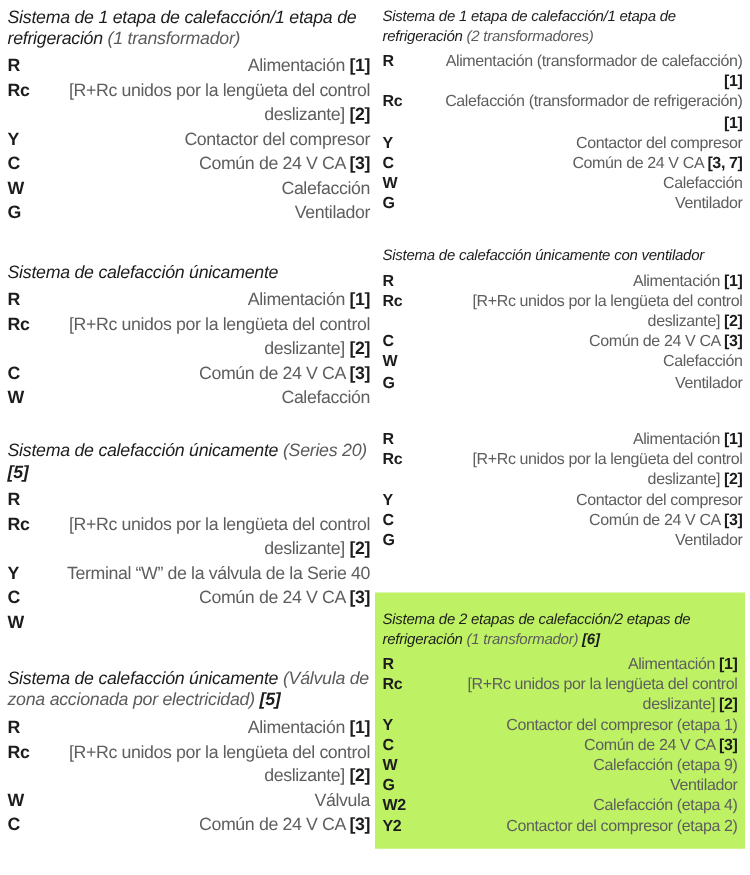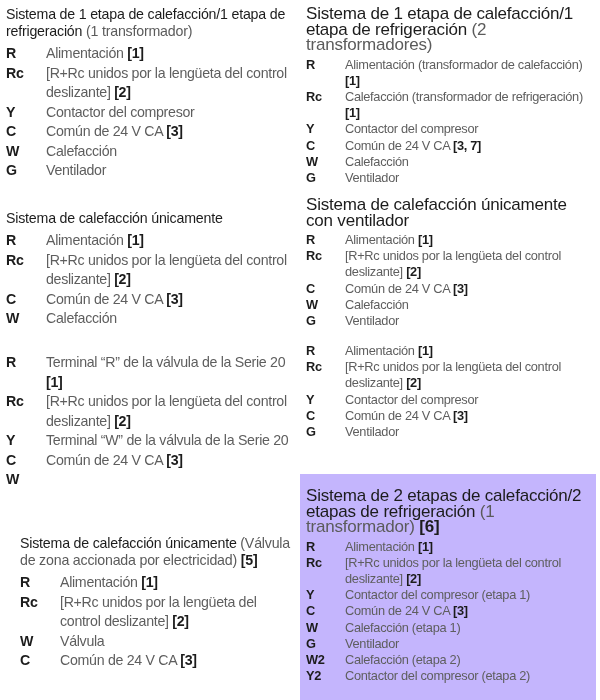--- a/index.html
+++ b/index.html
@@ -6,36 +6,36 @@
   body {
     width: 600px; height: 700px; position: relative; overflow: hidden;
     font-family: "Liberation Sans Narrow", "Liberation Sans", sans-serif;
     color: #2b2b2b;
   }
   .col { position: absolute; top: 0; }
   .col.left { left: 6px; width: 290px; }
   .col.right { left: 306px; width: 288px; }
   .section { position: absolute; left: 0; right: 0; }
   .section.shaded {
-    background: #c4b5fd;
+    background: #bef264;
     left: -6px; right: -2px;
-    padding: 14px 6px 28px 6px;
+    padding: 14px 6px 10px 6px;
   }
   .title {
     font-size: 14.2px; line-height: 17px; color: #1c1c1c;
-    letter-spacing: -0.2px; margin: 0 0 4px 0;
+    letter-spacing: -0.2px; margin: 0 0 4px 0; font-style: italic;
   }
-  .right .title { font-size: 17px; line-height: 15.5px; }
+  .right .title { font-size: 12px; line-height: 15.5px; }
   .title .sub { color: #5b5b5b; }
   .title .ref { font-weight: bold; color: #1c1c1c; }
   .row { display: flex; font-size: 14.2px; line-height: 19.5px; letter-spacing: -0.3px; }
   .right .row { font-size: 12.8px; line-height: 16.2px; }
   .term { width: 40px; flex: 0 0 40px; color: #1c1c1c; font-weight: bold; }
   .right .term { width: 39px; flex: 0 0 39px; }
-  .desc { color: #5e5e5e; flex: 1; }
+  .desc { color: #5e5e5e; flex: 1; text-align: right; }
   .desc .ref { color: #1c1c1c; font-weight: bold; }
 </style>
 </head>
 <body>
 
 <div class="col left">
     <div class="section" style="top: 6px;">
       <div class="title"><span>Sistema de 1 etapa de calefacción/1 etapa de refrigeración</span> <span class="sub">(1 transformador)</span></div>
       <div class="row">
         <span class="term">R</span>
@@ -75,41 +75,41 @@
       <div class="row">
         <span class="term">C</span>
         <span class="desc"><span>Común de 24 V CA</span> <span class="ref">[3]</span></span>
       </div>
       <div class="row">
         <span class="term">W</span>
         <span class="desc"><span>Calefacción</span></span>
       </div>
     </div>
     <div class="section" style="top: 353px;">
-      <div class="row">
-        <span class="term">R</span>
-        <span class="desc"><span>Terminal “R” de la válvula de la Serie 20</span> <span class="ref">[1]</span></span>
-      </div>
-      <div class="row">
-        <span class="term">Rc</span>
-        <span class="desc"><span>[R+Rc unidos por la lengüeta del control deslizante]</span> <span class="ref">[2]</span></span>
-      </div>
-      <div class="row">
-        <span class="term">Y</span>
-        <span class="desc"><span>Terminal “W” de la válvula de la Serie 20</span></span>
-      </div>
-      <div class="row">
-        <span class="term">C</span>
-        <span class="desc"><span>Común de 24 V CA</span> <span class="ref">[3]</span></span>
-      </div>
-      <div class="row">
-        <span class="term">W</span>
-      </div>
-    </div>
-    <div class="section" style="top: 535px; margin-left: 14px;">
+      <div class="title"><span>Sistema de calefacción únicamente</span> <span class="sub">(Series 20)</span> <span class="ref">[5]</span></div>
+      <div class="row">
+        <span class="term">R</span>
+      </div>
+      <div class="row">
+        <span class="term">Rc</span>
+        <span class="desc"><span>[R+Rc unidos por la lengüeta del control deslizante]</span> <span class="ref">[2]</span></span>
+      </div>
+      <div class="row">
+        <span class="term">Y</span>
+        <span class="desc"><span>Terminal “W” de la válvula de la Serie 40</span></span>
+      </div>
+      <div class="row">
+        <span class="term">C</span>
+        <span class="desc"><span>Común de 24 V CA</span> <span class="ref">[3]</span></span>
+      </div>
+      <div class="row">
+        <span class="term">W</span>
+      </div>
+    </div>
+    <div class="section" style="top: 535px;">
       <div class="title"><span>Sistema de calefacción únicamente</span> <span class="sub">(Válvula de zona accionada por electricidad)</span> <span class="ref">[5]</span></div>
       <div class="row">
         <span class="term">R</span>
         <span class="desc"><span>Alimentación</span> <span class="ref">[1]</span></span>
       </div>
       <div class="row">
         <span class="term">Rc</span>
         <span class="desc"><span>[R+Rc unidos por la lengüeta del control deslizante]</span> <span class="ref">[2]</span></span>
       </div>
       <div class="row">
@@ -208,28 +208,28 @@
       <div class="row">
         <span class="term">Y</span>
         <span class="desc"><span>Contactor del compresor (etapa 1)</span></span>
       </div>
       <div class="row">
         <span class="term">C</span>
         <span class="desc"><span>Común de 24 V CA</span> <span class="ref">[3]</span></span>
       </div>
       <div class="row">
         <span class="term">W</span>
-        <span class="desc"><span>Calefacción (etapa 1)</span></span>
+        <span class="desc"><span>Calefacción (etapa 9)</span></span>
       </div>
       <div class="row">
         <span class="term">G</span>
         <span class="desc"><span>Ventilador</span></span>
       </div>
       <div class="row">
         <span class="term">W2</span>
-        <span class="desc"><span>Calefacción (etapa 2)</span></span>
+        <span class="desc"><span>Calefacción (etapa 4)</span></span>
       </div>
       <div class="row">
         <span class="term">Y2</span>
         <span class="desc"><span>Contactor del compresor (etapa 2)</span></span>
       </div>
     </div>
   </div>
 
 </body></html>

